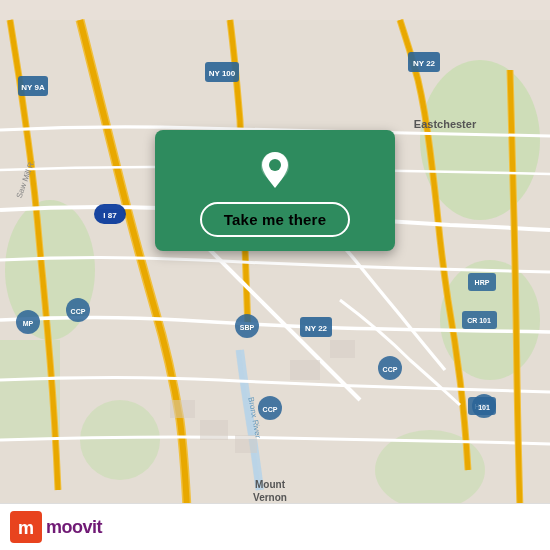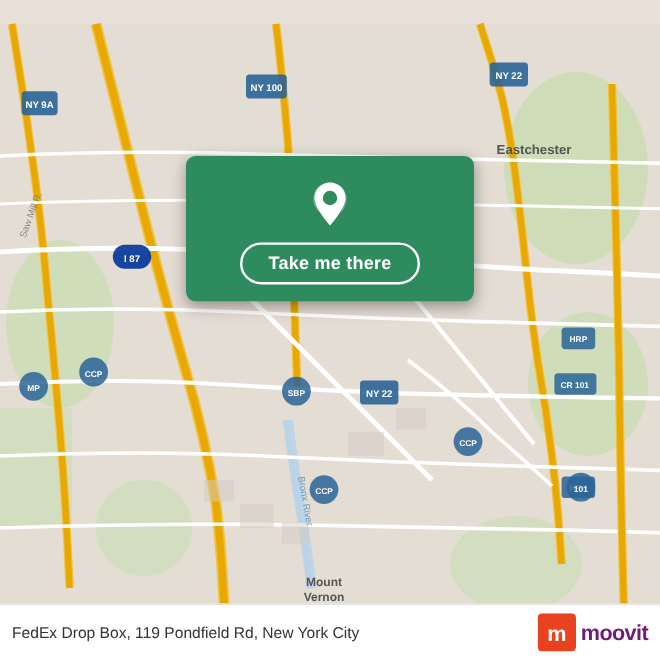--- a/index.html
+++ b/index.html
@@ -43,21 +43,21 @@
     }
 
     #pin-icon {
       width: 44px;
       height: 44px;
       margin-bottom: 10px;
     }
 
     #cta-button {
       background-color: #2e8b5e;
-      color: #ffffff;
+      color: #000000;
       border: 2px solid white;
       border-radius: 20px;
       padding: 7px 22px;
       font-size: 15px;
       font-weight: bold;
       cursor: pointer;
       letter-spacing: 0.2px;
     }
 
     
@@ -224,21 +224,20 @@
       <circle cx="22" cy="18" r="14" fill="white" opacity="0.25"></circle>
       <path d="M22 4 C14.8 4 9 9.8 9 17 C9 24 17 34 22 40 C27 34 35 24 35 17 C35 9.8 29.2 4 22 4Z" fill="white"></path>
       <circle cx="22" cy="17" r="6" fill="#2e8b5e"></circle>
     </svg>
 
     <button id="cta-button">Take me there</button>
   </div>
 
 
   <div id="bottom-bar">
-    <span id="location-text">FedEx Drop Box, 119 Pondfield Rd, New York City</span>
     <div id="moovit-logo">
 
       <svg id="moovit-m" viewBox="0 0 32 32" xmlns="http://www.w3.org/2000/svg">
         <rect width="32" height="32" rx="4" fill="#e8431e"></rect>
         <text x="16" y="23" text-anchor="middle" fill="white" font-size="18" font-weight="bold">m</text>
       </svg>
       <span id="moovit-wordmark">moovit</span>
     </div>
   </div>
 

